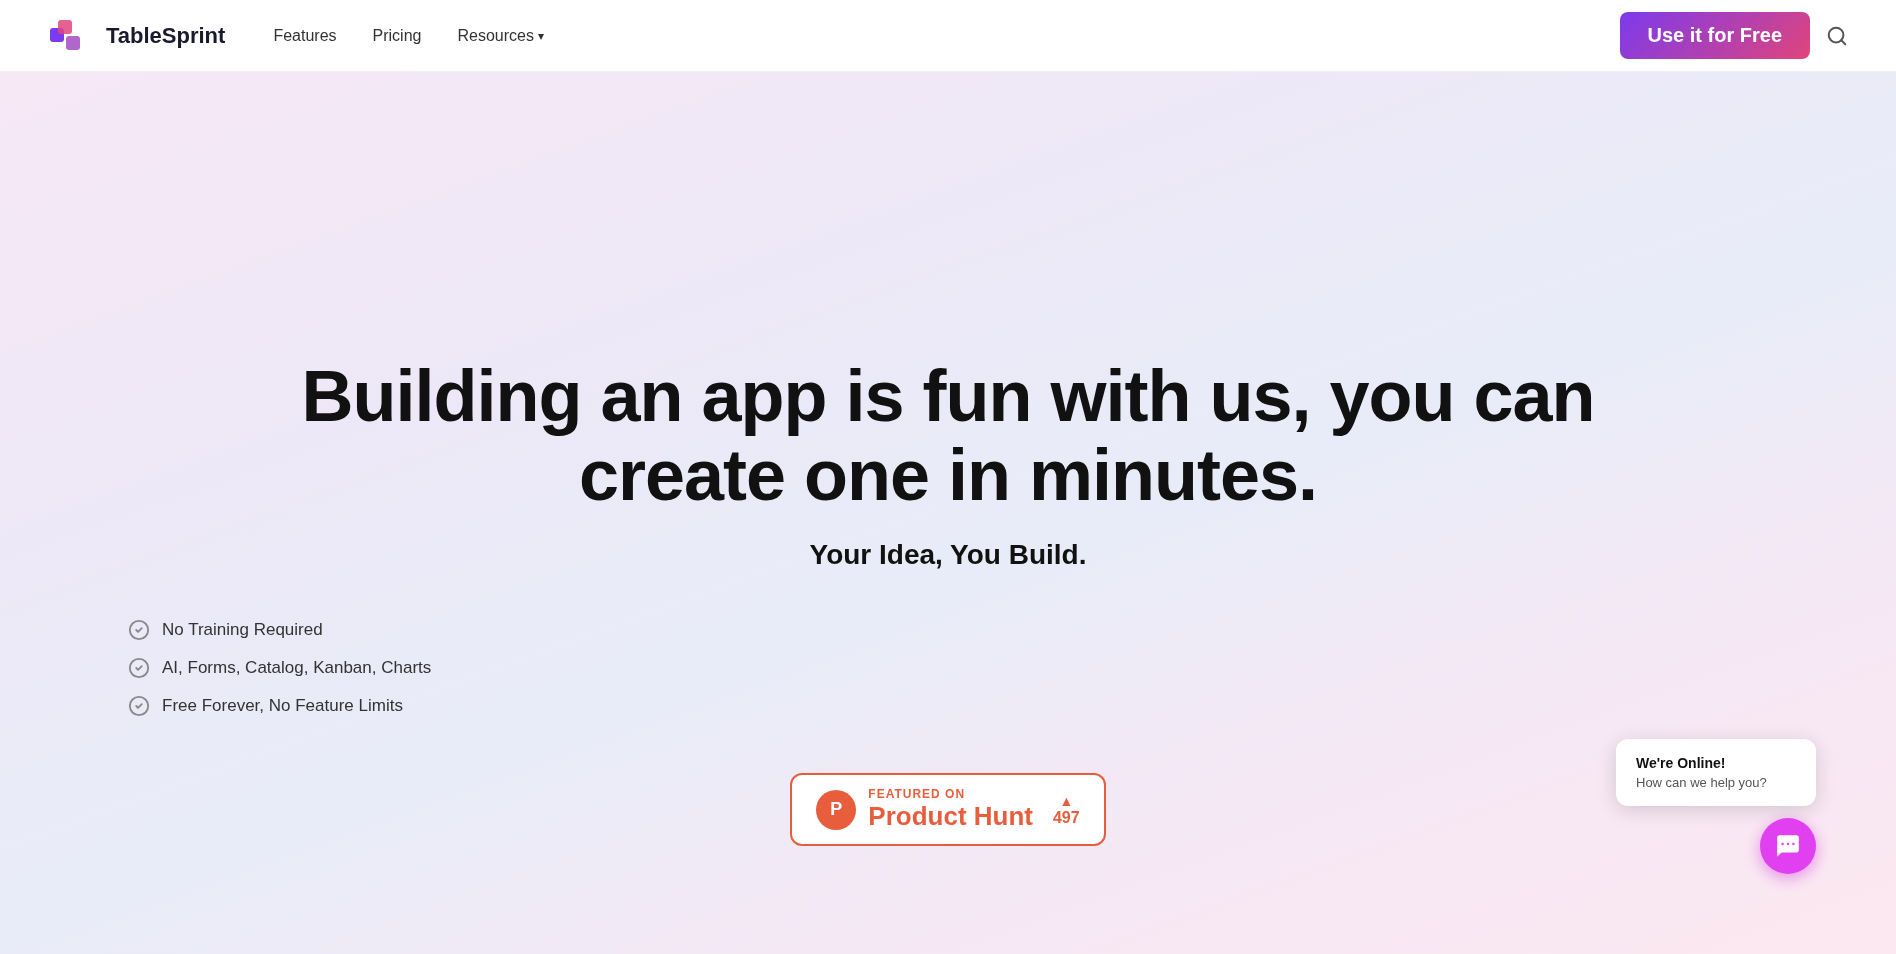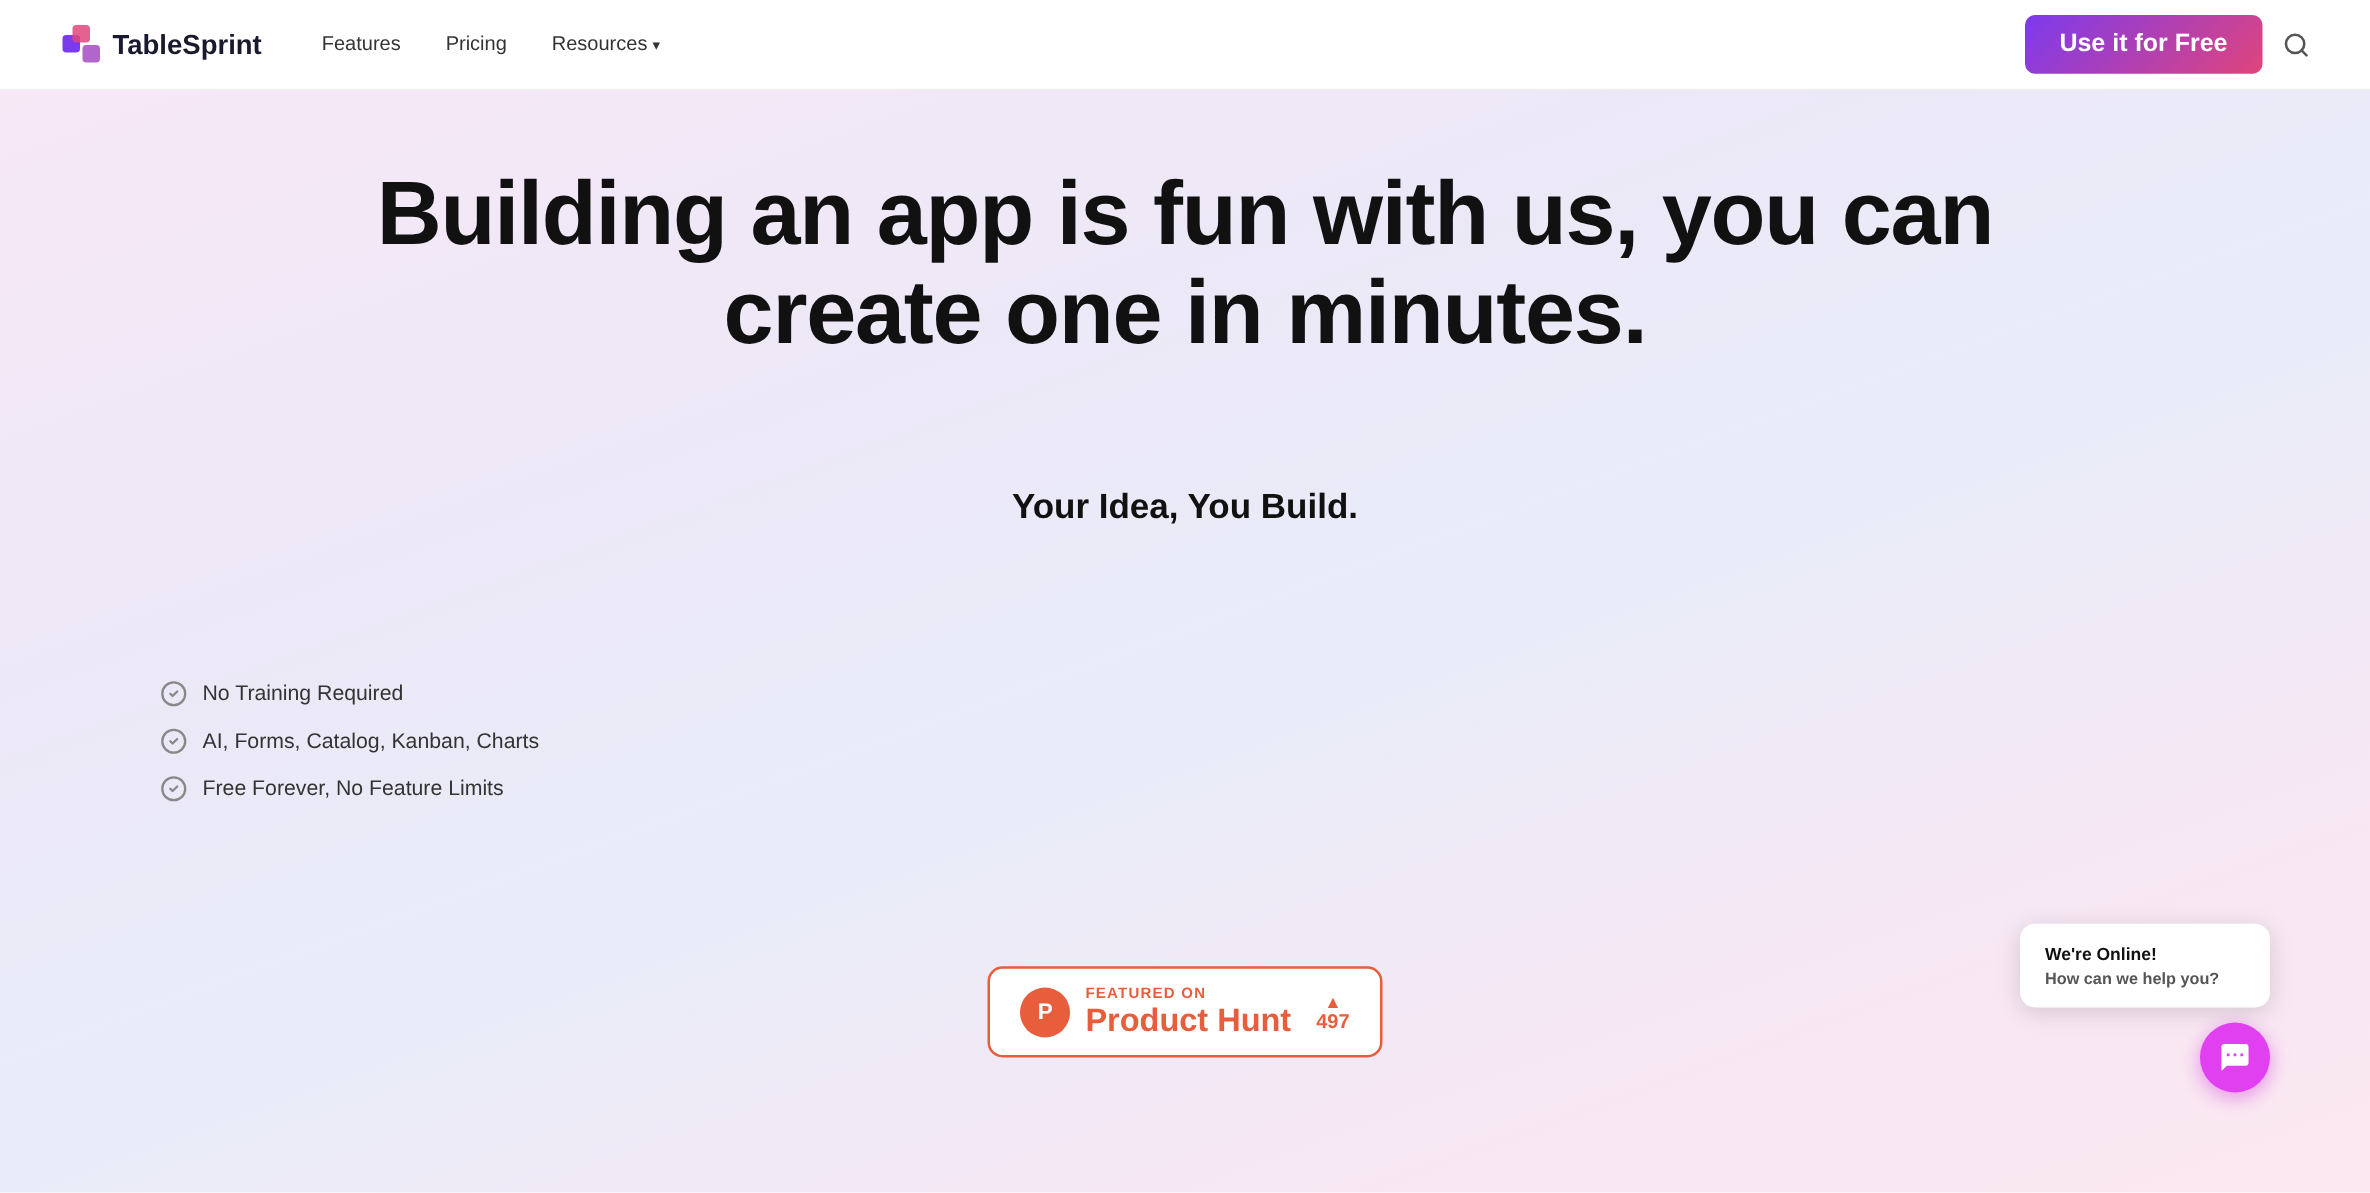--- a/index.html
+++ b/index.html
@@ -18,21 +18,21 @@
       z-index: 10;
     }
     .nav-left {
       display: flex;
       align-items: center;
       gap: 48px;
     }
     .logo {
       display: flex;
       align-items: center;
-      gap: 6px;
+      gap: 22px;
       text-decoration: none;
     }
     .logo-icon {
       width: 36px;
       height: 36px;
     }
     .logo-text {
       font-size: 22px;
       font-weight: 700;
       color: #1a1a2e;
@@ -80,21 +80,21 @@
       align-items: center;
     }
 
     
     .hero {
       min-height: calc(100vh - 72px);
       background: linear-gradient(160deg, #f7e8f6 0%, #ede8f7 30%, #e8ecf8 55%, #f5e8f5 75%, #fce8f0 100%);
       display: flex;
       flex-direction: column;
       align-items: center;
-      justify-content: space-between;
+      justify-content: flex-end;
       padding: 60px 48px 80px;
       text-align: center;
       position: relative;
     }
     .hero-title {
       font-size: 72px;
       font-weight: 900;
       color: #111;
       line-height: 1.1;
       max-width: 1300px;
@@ -221,21 +221,20 @@
     }
     .chat-bubble-title {
       font-size: 14px;
       font-weight: 700;
       color: #111;
       margin-bottom: 4px;
     }
     .chat-bubble-sub {
       font-size: 13px;
       color: #555;
-      font-weight: bold;
     }
     .chat-btn {
       width: 56px;
       height: 56px;
       border-radius: 50%;
       background: #e040f0;
       border: none;
       cursor: pointer;
       display: flex;
       align-items: center;

